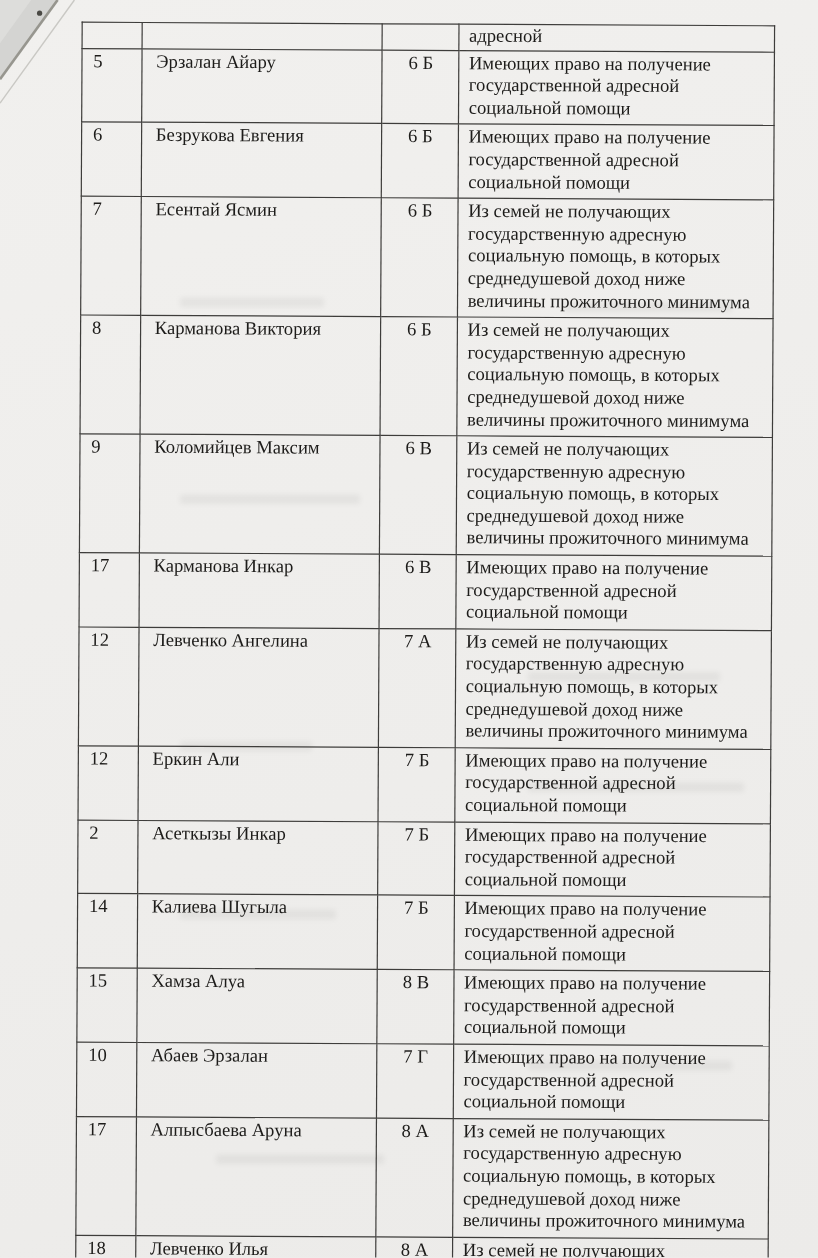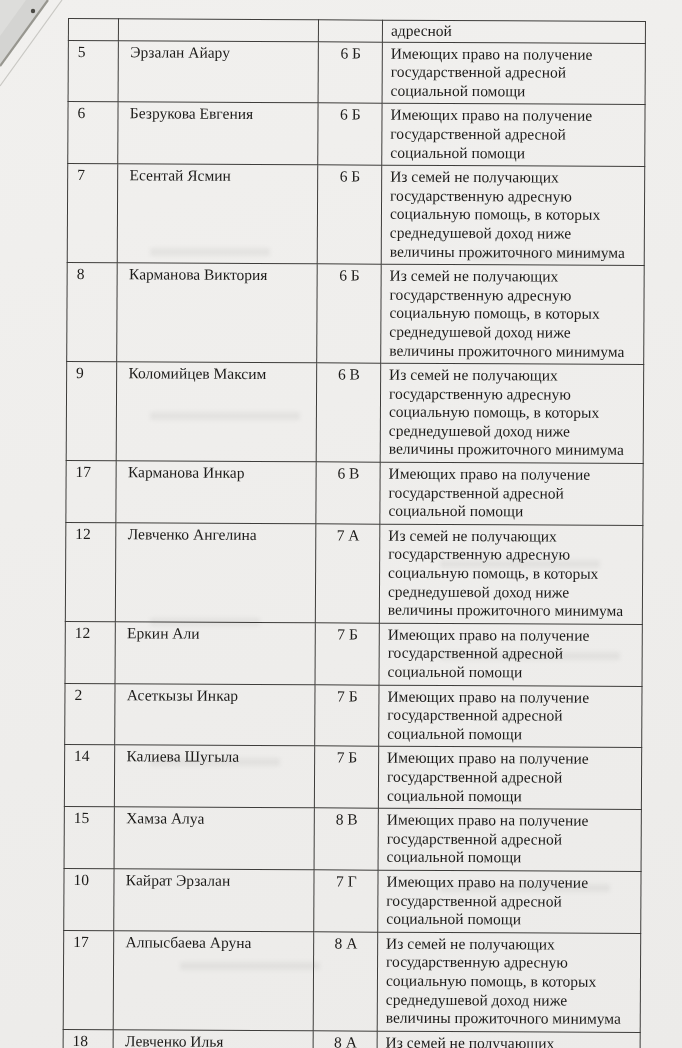--- a/index.html
+++ b/index.html
@@ -151,21 +151,21 @@
       <td class="c-reason">Имеющих право на получение государственной адресной социальной помощи</td>
     </tr>
         <tr>
       <td class="c-num">15</td>
       <td class="c-name">Хамза Алуа</td>
       <td class="c-class">8 В</td>
       <td class="c-reason">Имеющих право на получение государственной адресной социальной помощи</td>
     </tr>
         <tr>
       <td class="c-num">10</td>
-      <td class="c-name">Кайрат Эрзалан</td>
+      <td class="c-name">Абаев Эрзалан</td>
       <td class="c-class">7 Г</td>
       <td class="c-reason">Имеющих право на получение государственной адресной социальной помощи</td>
     </tr>
         <tr>
       <td class="c-num">17</td>
       <td class="c-name">Алпысбаева Аруна</td>
       <td class="c-class">8 А</td>
       <td class="c-reason">Из семей не получающих государственную адресную социальную помощь, в которых среднедушевой доход ниже величины прожиточного минимума</td>
     </tr>
         <tr>

